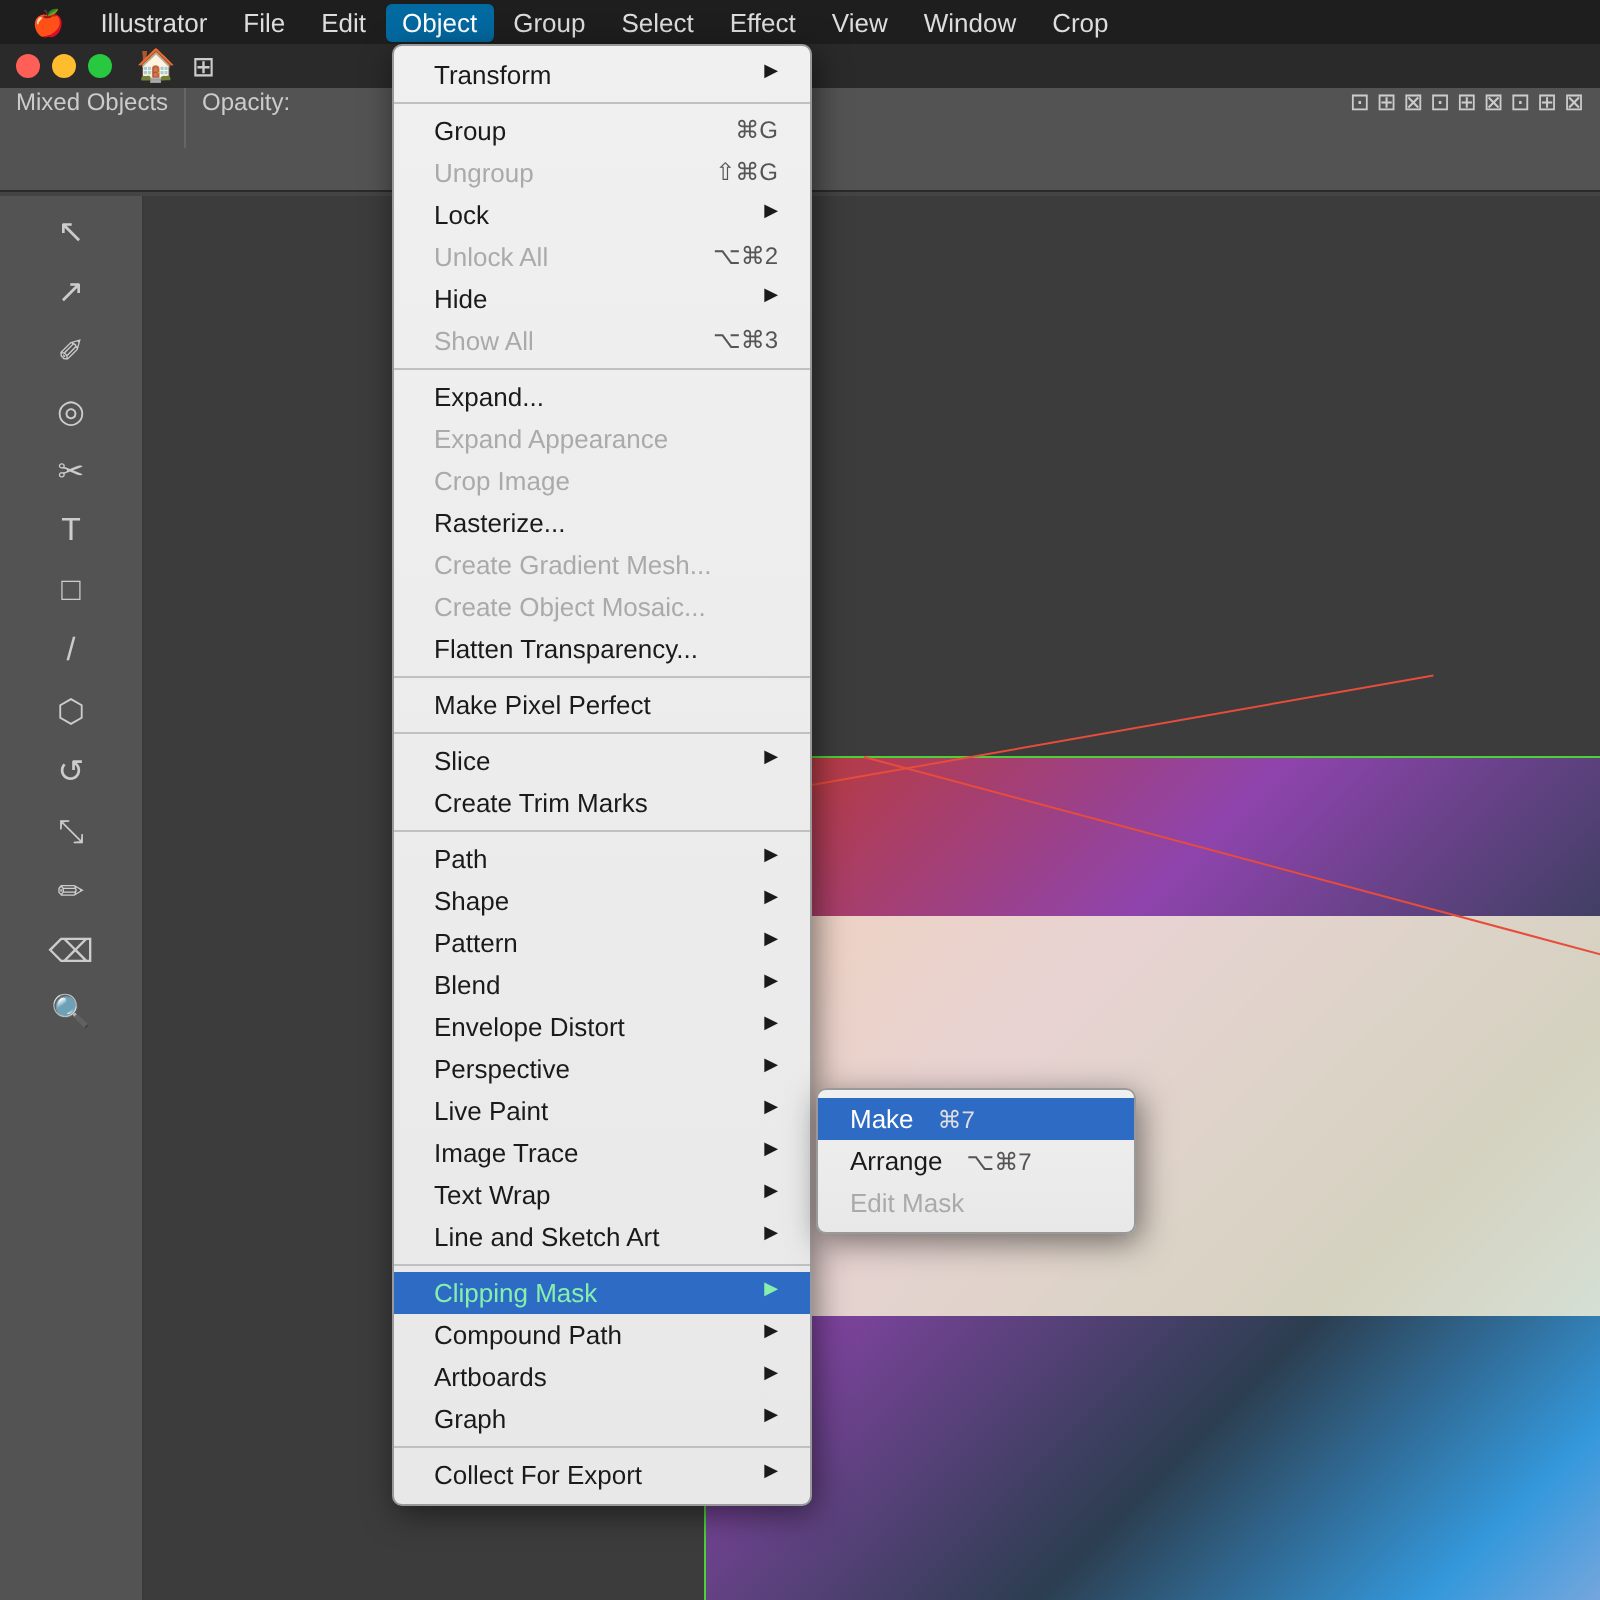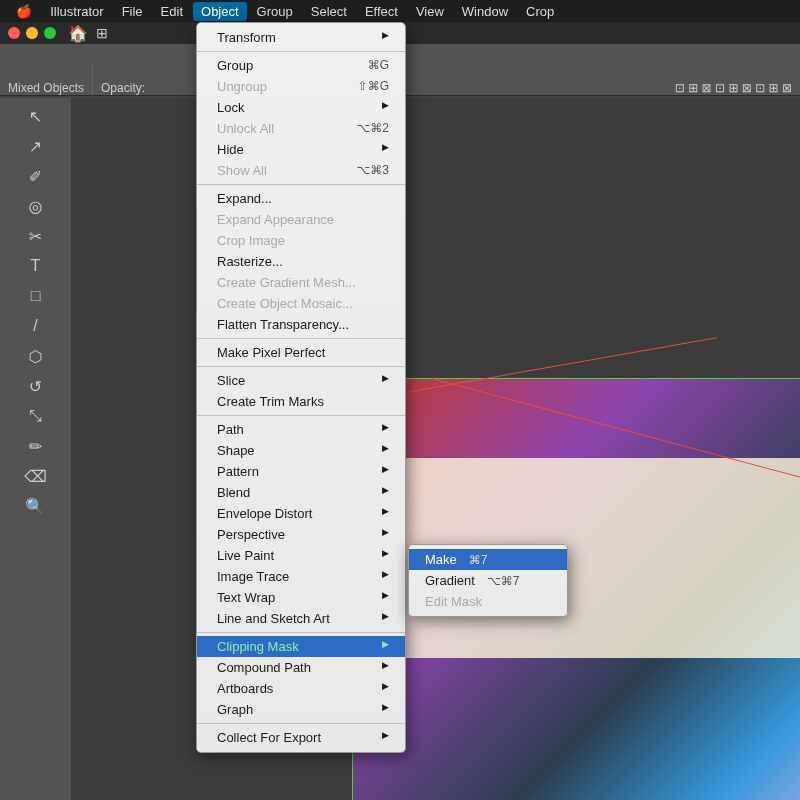--- a/index.html
+++ b/index.html
@@ -48,21 +48,21 @@
     .tl-yellow { background: #febc2e; }
     .tl-green { background: #28c840; }
 
     
     .toolbar {
       width: 100%;
       height: 52px;
       background: #535353;
       border-bottom: 1px solid #2a2a2a;
       display: flex;
-      align-items: flex-end;
+      align-items: flex-start;
       padding: 0 8px;
       gap: 4px;
     }
     .toolbar-label {
       color: #ccc;
       font-size: 12px;
     }
     .toolbar-sep {
       width: 1px;
       height: 30px;
@@ -441,19 +441,19 @@
   </div>
 
 </div>
 
 <div class="submenu">
   <div class="submenu-item highlighted">
     <span>Make</span>
     <span class="menu-shortcut" style="color:#ddd;">⌘7</span>
   </div>
   <div class="submenu-item">
-    <span>Gradient</span>
+    <span>Arrange</span>
     <span class="menu-shortcut">⌥⌘7</span>
   </div>
   <div class="submenu-item disabled">
     <span>Edit Mask</span>
   </div>
 </div>
 
 </body></html>

